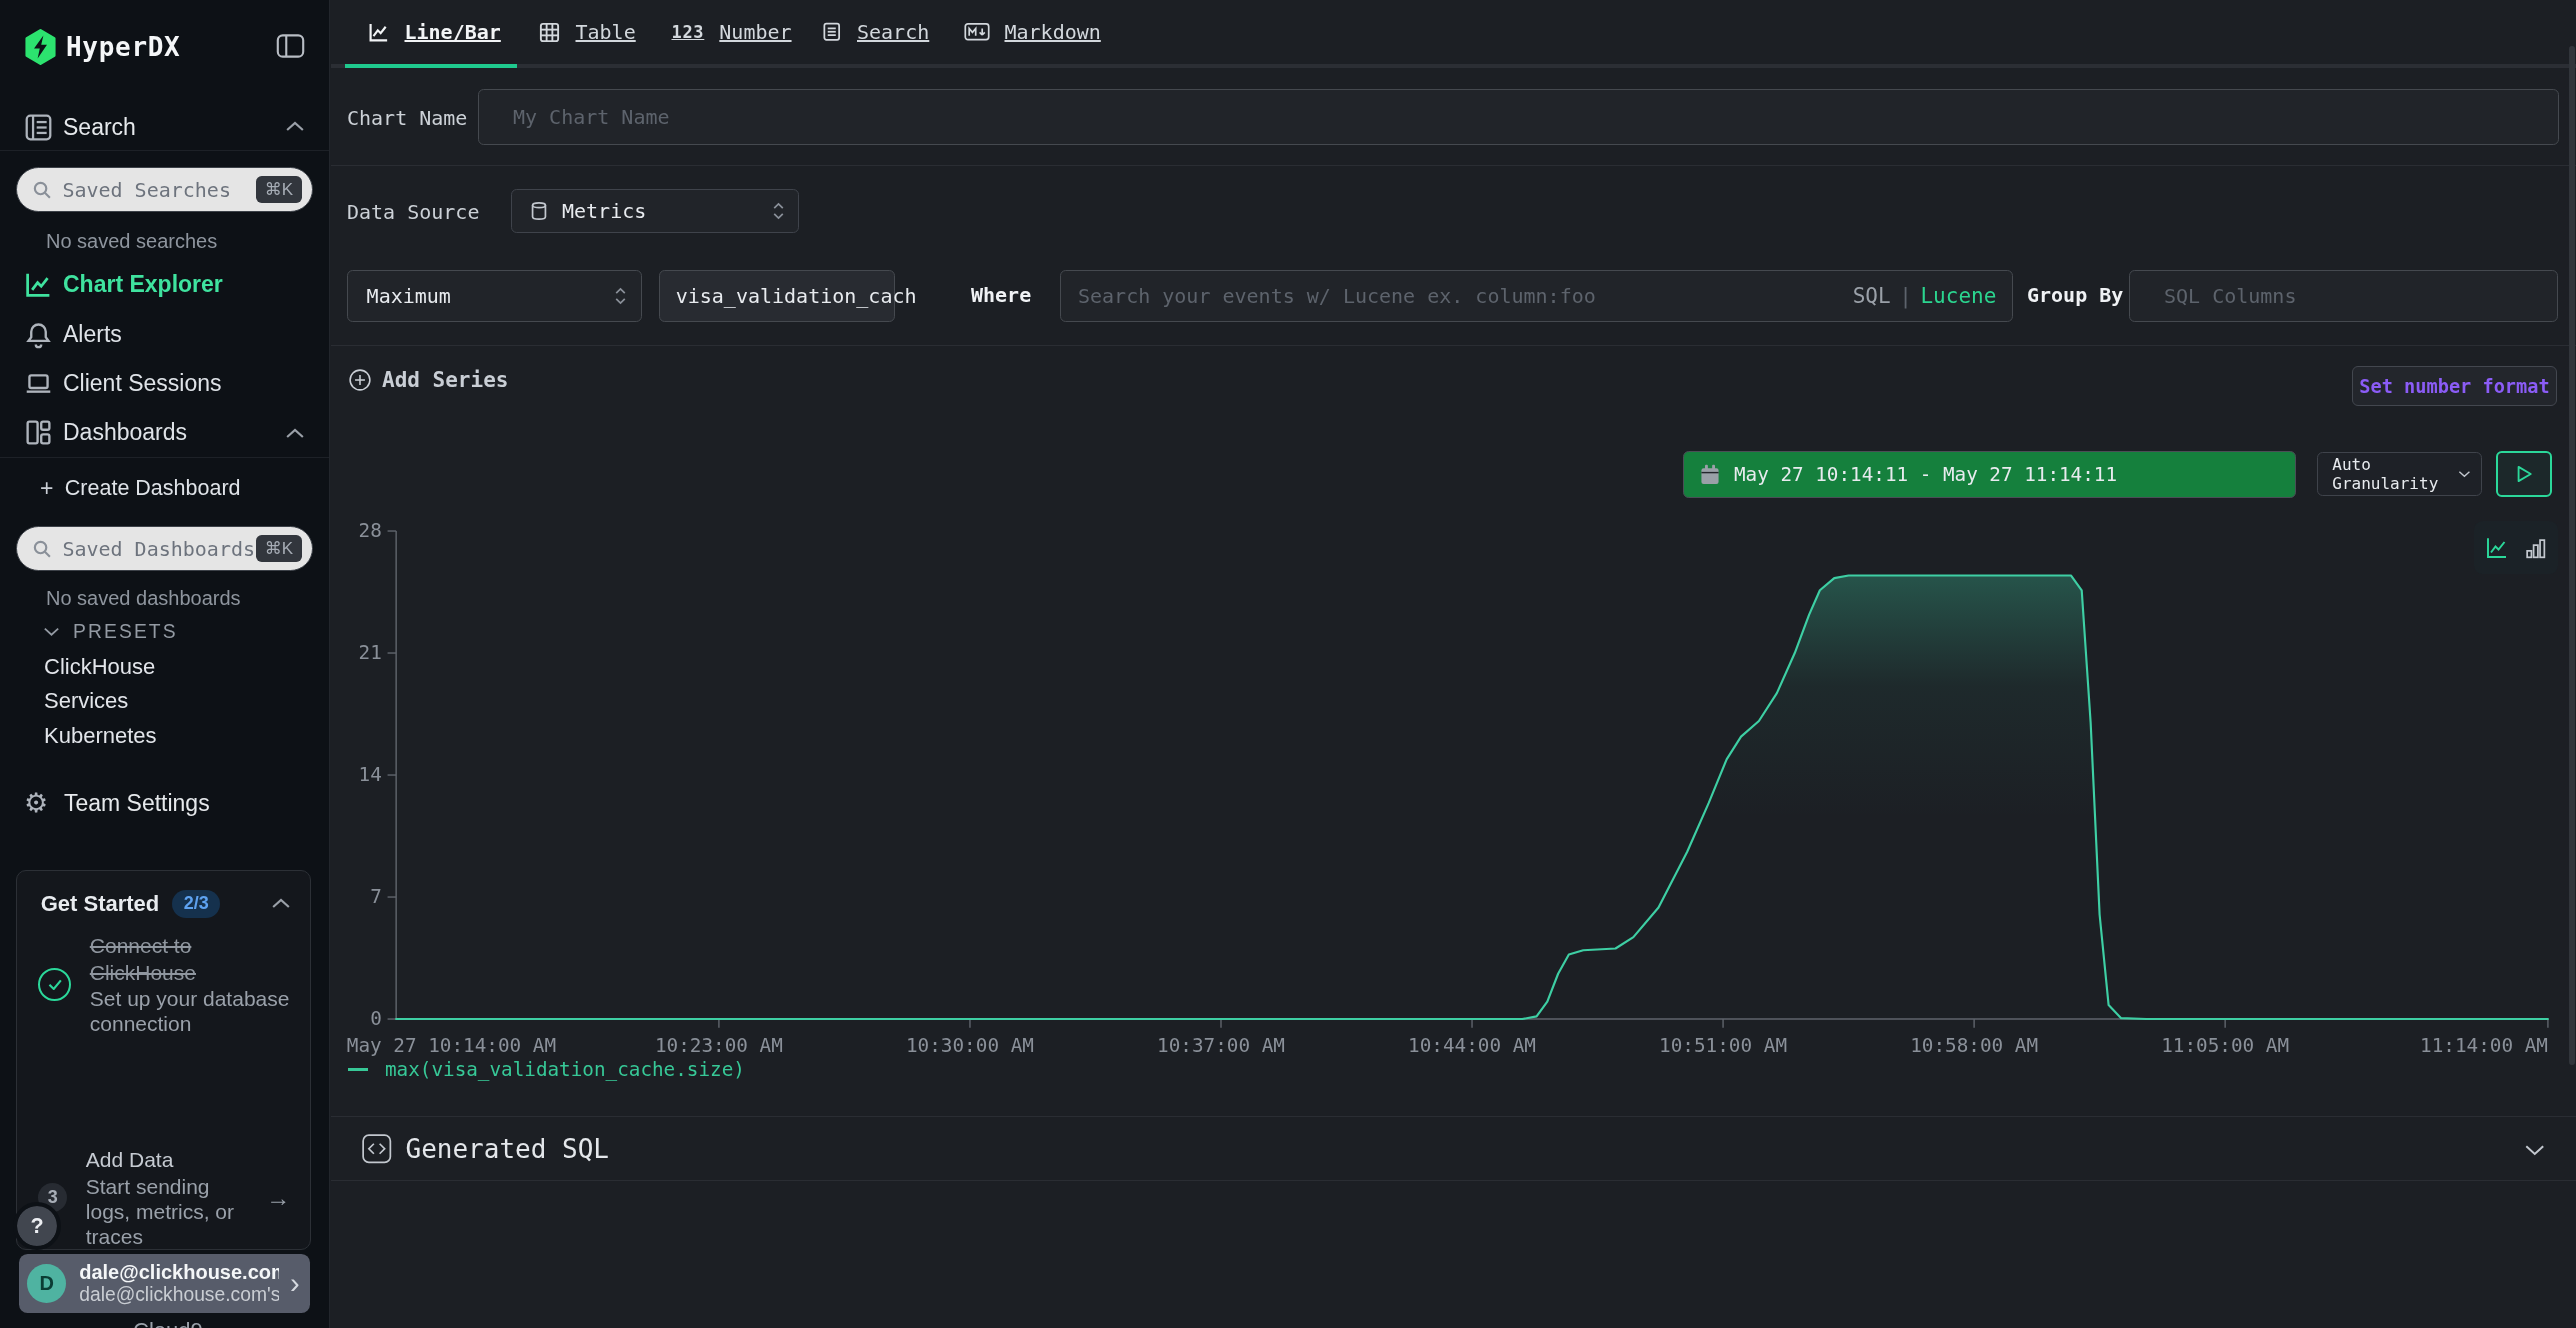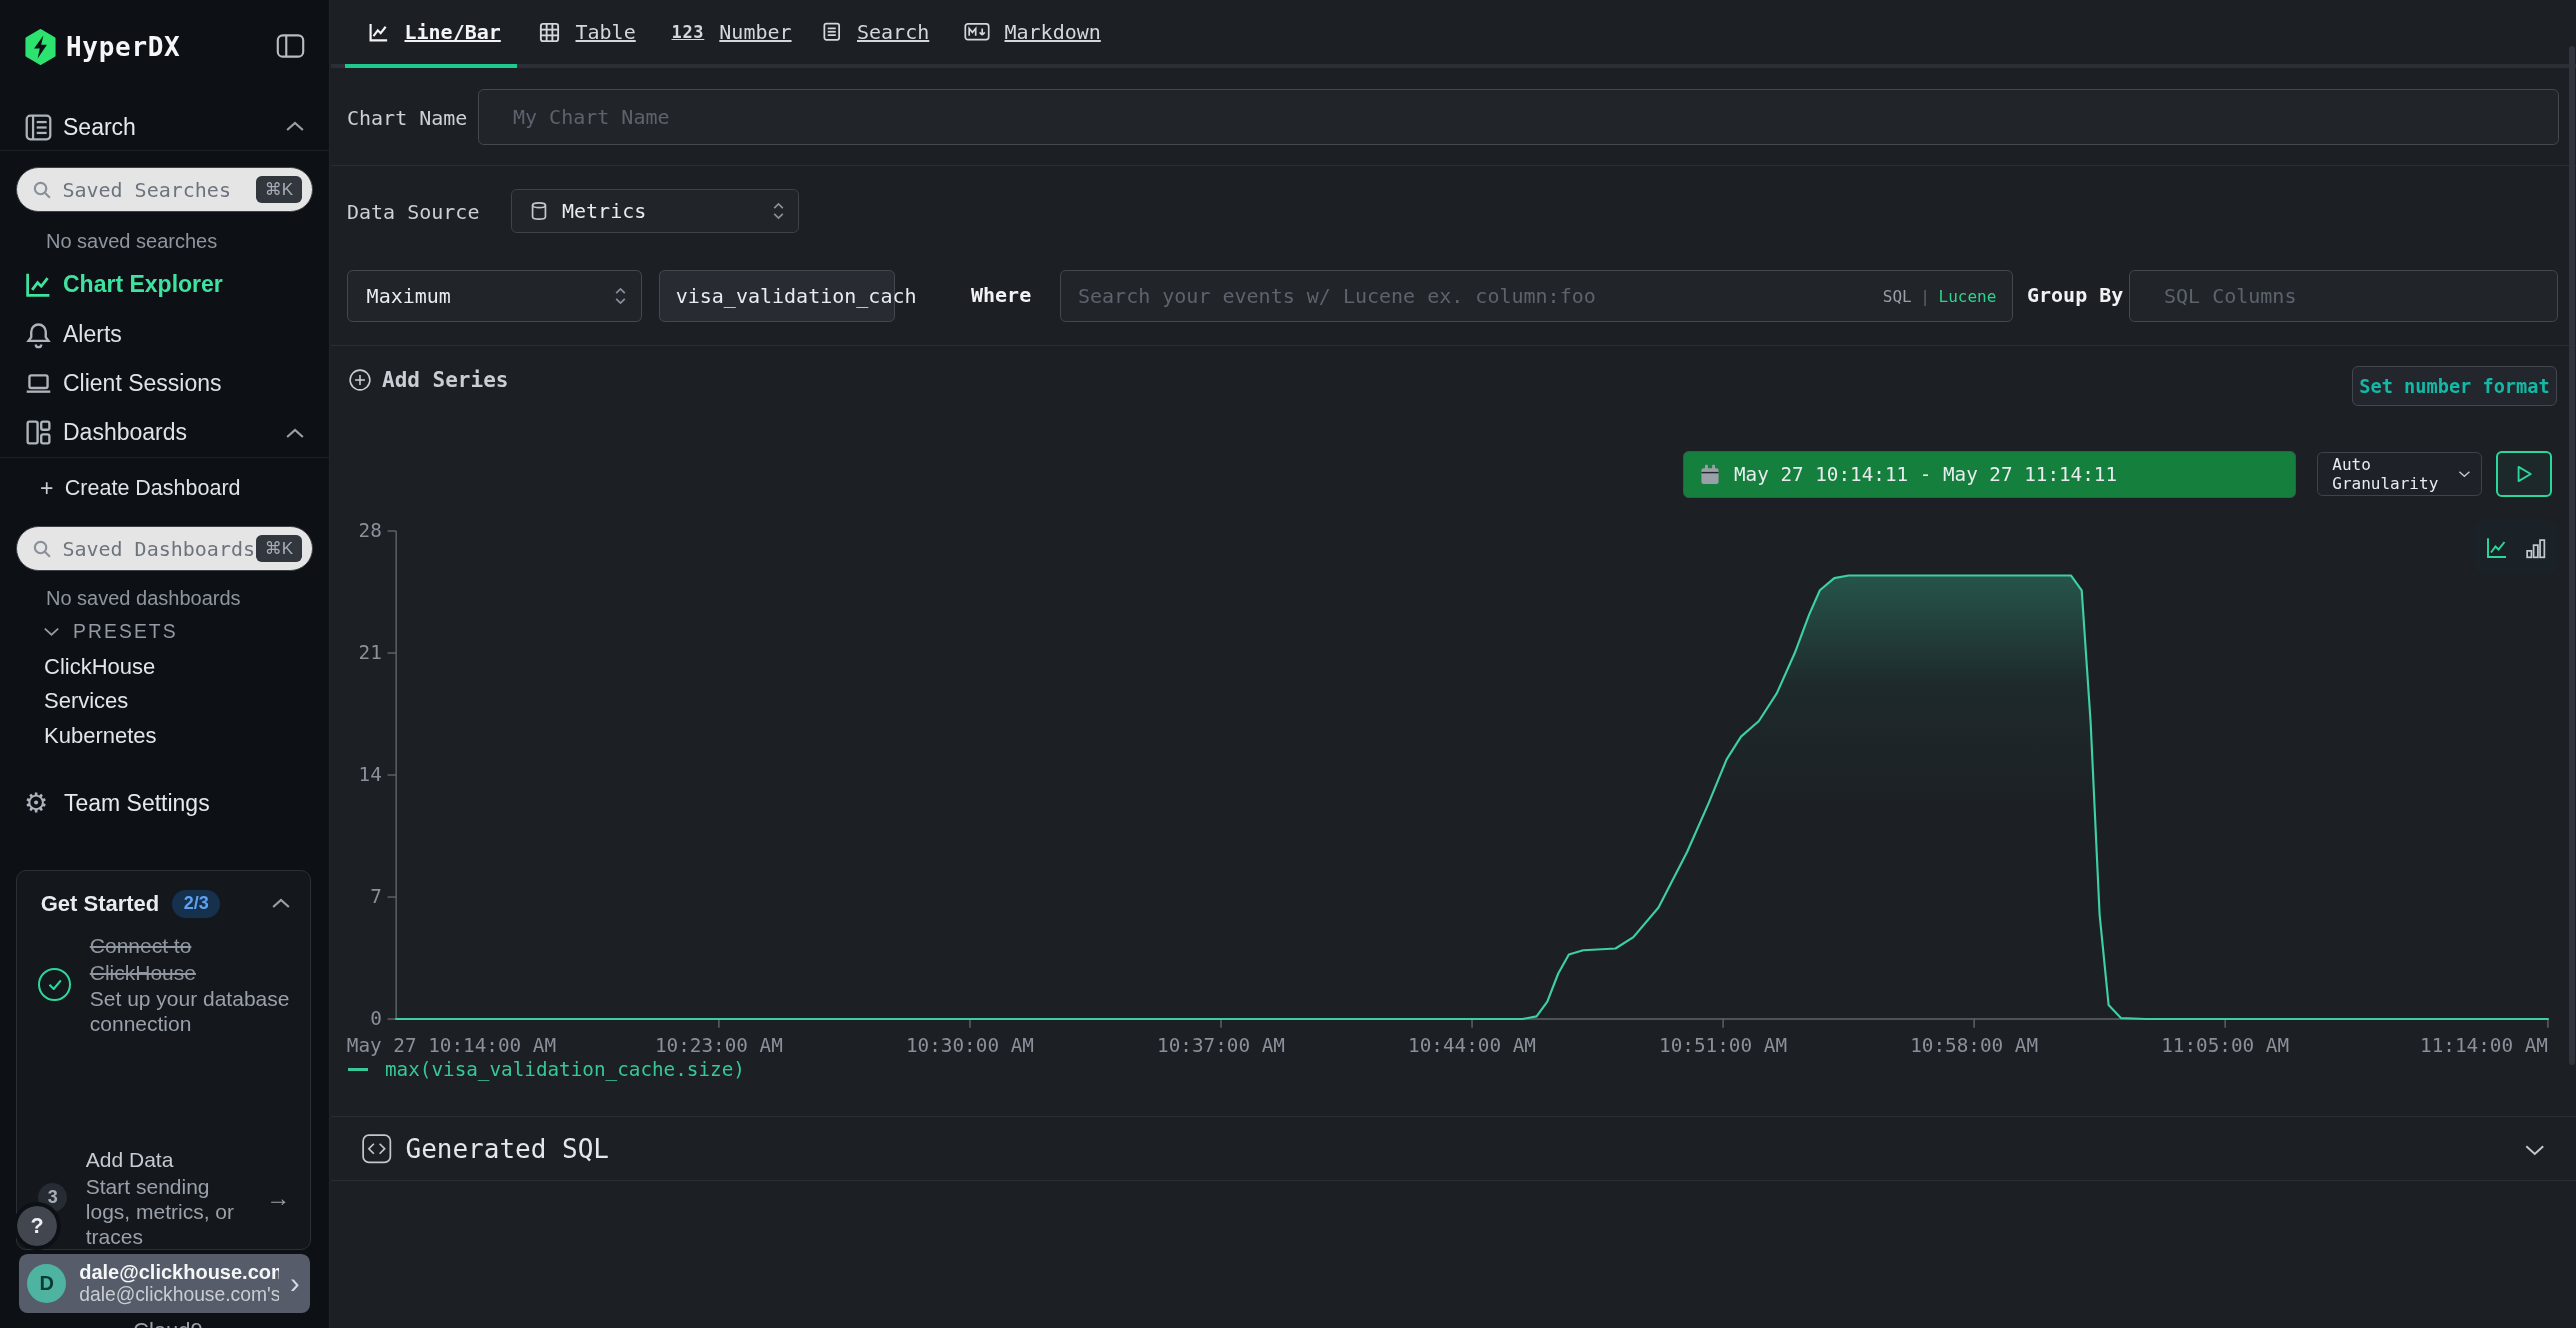--- a/index.html
+++ b/index.html
@@ -54,22 +54,22 @@
   .tinput{position:absolute;background:#212429;border:1.4px solid #45494f;border-radius:5.7px;color:#e8ebef;
           font-size:20px;padding:0 34px;box-sizing:border-box;font-family:"DejaVu Sans Mono","Liberation Mono",monospace;}
   .tinput::placeholder{color:#5d636c;}
   .selbox{position:absolute;background:#212429;border:1.4px solid #3f434b;border-radius:5.7px;display:flex;align-items:center;cursor:pointer;box-sizing:border-box;}
   .selbox .val{font-size:20px;color:#e8ebef;}
   .tag{position:absolute;background:#282b31;border:1.4px solid #45494f;border-radius:5.7px;display:flex;align-items:center;box-sizing:border-box;}
   .wherewrap{position:absolute;background:#212429;border:1.4px solid #45494f;border-radius:5.7px;display:flex;align-items:center;box-sizing:border-box;}
   .wherewrap input{flex:1;background:transparent;border:none;outline:none;color:#e8ebef;font-size:20px;
                    font-family:"DejaVu Sans Mono","Liberation Mono",monospace;padding:0 0 0 17px;}
   .wherewrap input::placeholder{color:#5d636c;}
-  .langtoggle{display:flex;align-items:center;gap:8.6px;margin:0 15.7px 0 8.6px;font-size:16px;}
-  .btn{position:absolute;background:#23262c;border:1.4px solid #43474f;border-radius:6px;color:#14b8a6;
+  .langtoggle{display:flex;align-items:center;gap:8.6px;margin:0 15.7px 0 8.6px;font-size:21px;}
+  .btn{position:absolute;background:#23262c;border:1.4px solid #43474f;border-radius:6px;color:#8b5cf6;
        display:flex;align-items:center;justify-content:center;cursor:pointer;box-sizing:border-box;}
   .playbtn{position:absolute;left:2496px;top:451px;width:56px;height:46px;border:2.1px solid #2bd89a;border-radius:5.7px;
            background:rgba(43,216,154,0.05);display:flex;align-items:center;justify-content:center;cursor:pointer;box-sizing:border-box;}
   .toggle{position:absolute;left:2474px;top:521px;width:84px;height:53px;background:#1b2227;border-radius:8.6px;
           display:flex;align-items:center;justify-content:center;gap:15.7px;}
   svg text.tick{fill:#8a9099;font-size:27px;font-family:"DejaVu Sans Mono","Liberation Mono",monospace;}
   .legend{position:absolute;left:348px;top:1058px;display:flex;align-items:center;gap:17px;font-size:19.3px;}
   .scrollthumb{position:absolute;left:2569px;top:46px;width:5.7px;height:1019px;background:#31353b;border-radius:2.9px;}
 </style>
 </head>

